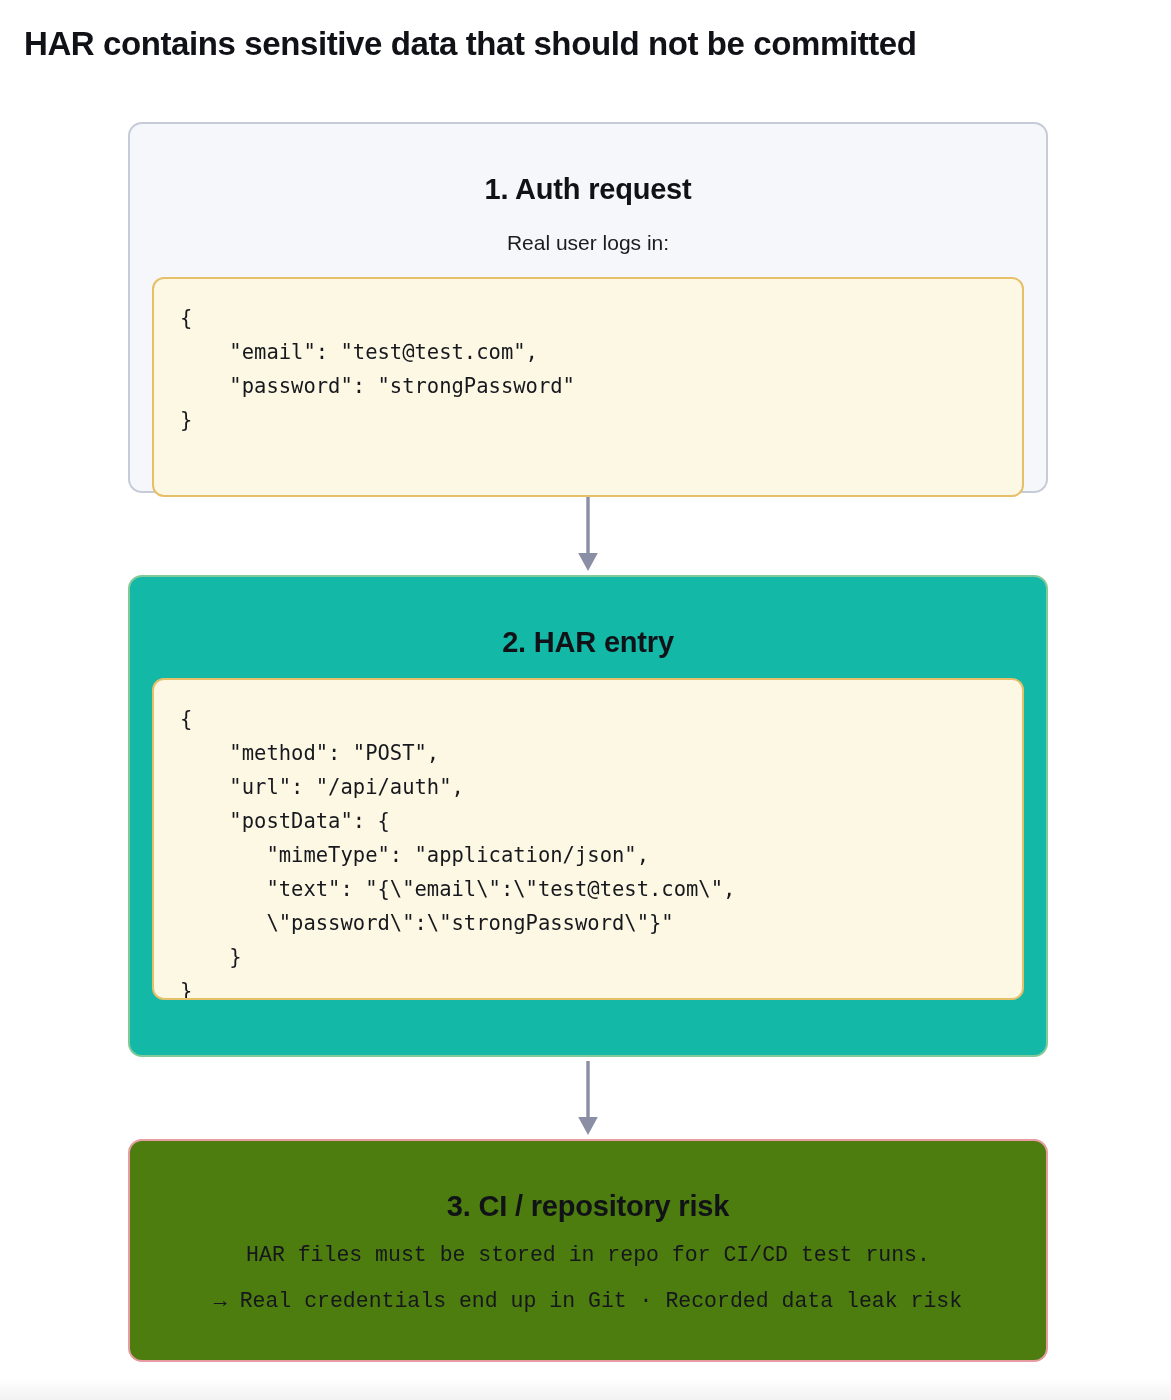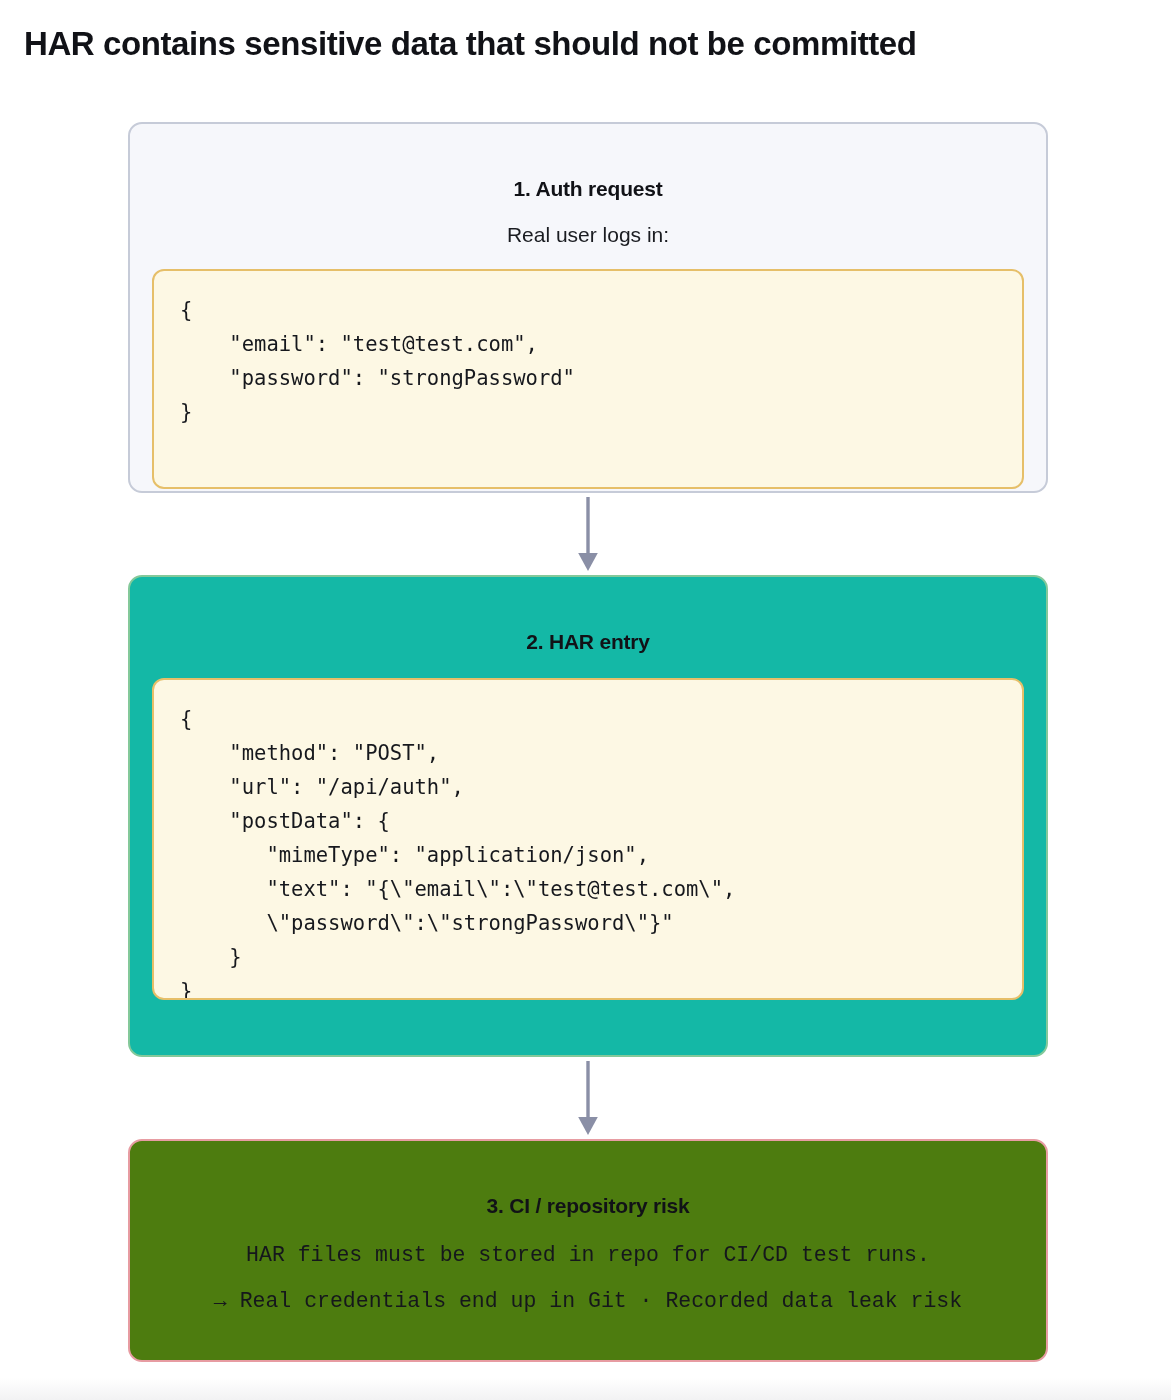--- a/index.html
+++ b/index.html
@@ -63,34 +63,34 @@
     height: 482px;
   }
 
   .stage--risk {
     background: #4d7c0f;
     border-color: #e79ca2;
     height: 223px;
   }
 
   .stage-title {
-    font-size: 21px;
+    font-size: 29px;
     font-weight: bold;
     color: #111217;
     letter-spacing: -0.2px;
     line-height: 34px;
     margin-top: 22px;
   }
 
   .stage-sub {
     font-size: 21px;
     font-weight: normal;
     color: #1a1c21;
     line-height: 30px;
-    margin-top: 14px;
+    margin-top: 22px;
   }
 
   
   .code-block {
     margin: 19px 0 0 0;
     background: #fdf8e4;
     border: 2px solid #e6bf69;
     border-radius: 12px;
     text-align: left;
     padding: 22px 24px 20px 26px;

